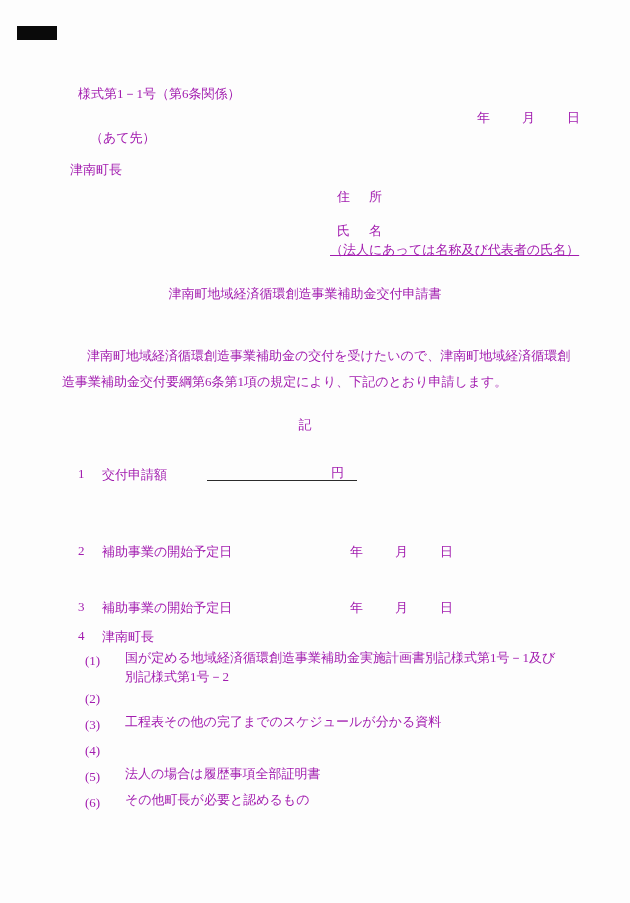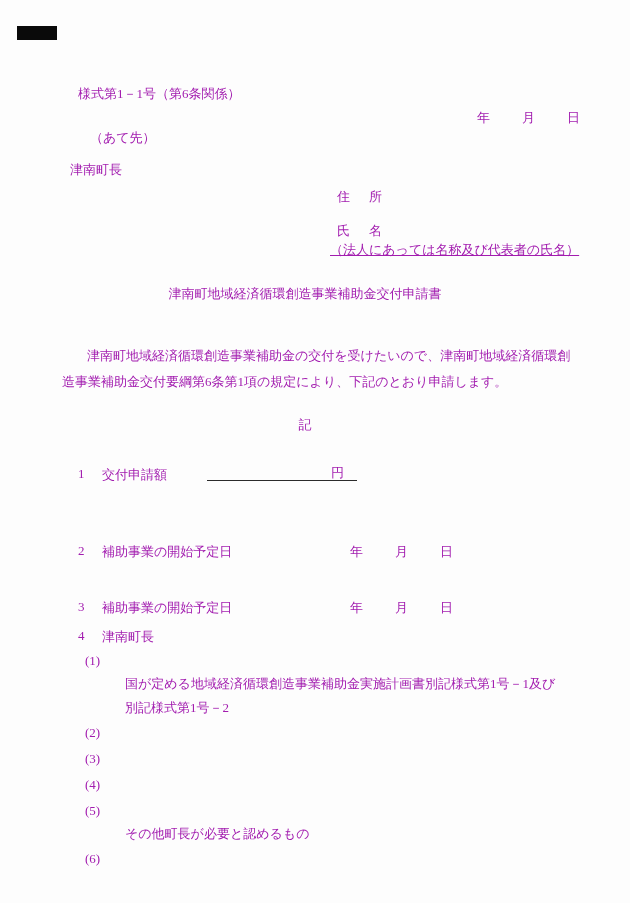--- a/index.html
+++ b/index.html
@@ -29,21 +29,21 @@
   .item-date{position:absolute;left:350px;letter-spacing:2px;white-space:pre;}
   .fill-line{
     position:absolute;left:207px;top:-2px;
     box-sizing:border-box;width:150px;height:17px;
     border-bottom:1px solid #2b2b2b;
     text-align:right;padding-right:13px;
   }
   .attachments{position:absolute;left:85px;top:648px;width:500px;}
   .att-row{display:flex;align-items:flex-start;}
   .att-no{width:40px;flex:0 0 40px;line-height:26px;white-space:pre;}
-  .att-text{width:435px;line-height:24px;word-break:break-all;margin-top:24px;}
+  .att-text{width:435px;line-height:19px;word-break:break-all;}
 </style>
 </head>
 <body>
 
 <div class="page">
 
   <div class="corner-mark"></div>
 
   <div class="line" style="left:78px;top:86px;">様式第1－1号（第6条関係）</div>
 
@@ -91,26 +91,28 @@
   <div class="attachments">
     <div class="att-row">
       <span class="att-no">(1)</span>
       <span class="att-text">国が定める地域経済循環創造事業補助金実施計画書別記様式第1号－1及び別記様式第1号－2</span>
     </div>
     <div class="att-row">
       <span class="att-no">(2)</span>
     </div>
     <div class="att-row">
       <span class="att-no">(3)</span>
+      <span class="att-text">工程表その他の完了までのスケジュールが分かる資料</span>
     </div>
     <div class="att-row">
       <span class="att-no">(4)</span>
     </div>
     <div class="att-row">
       <span class="att-no">(5)</span>
-      <span class="att-text">その他町長が必要と認めるもの</span>
+      <span class="att-text">法人の場合は履歴事項全部証明書</span>
     </div>
     <div class="att-row">
       <span class="att-no">(6)</span>
+      <span class="att-text">その他町長が必要と認めるもの</span>
     </div>
   </div>
 
 </div>
 
 </body></html>

